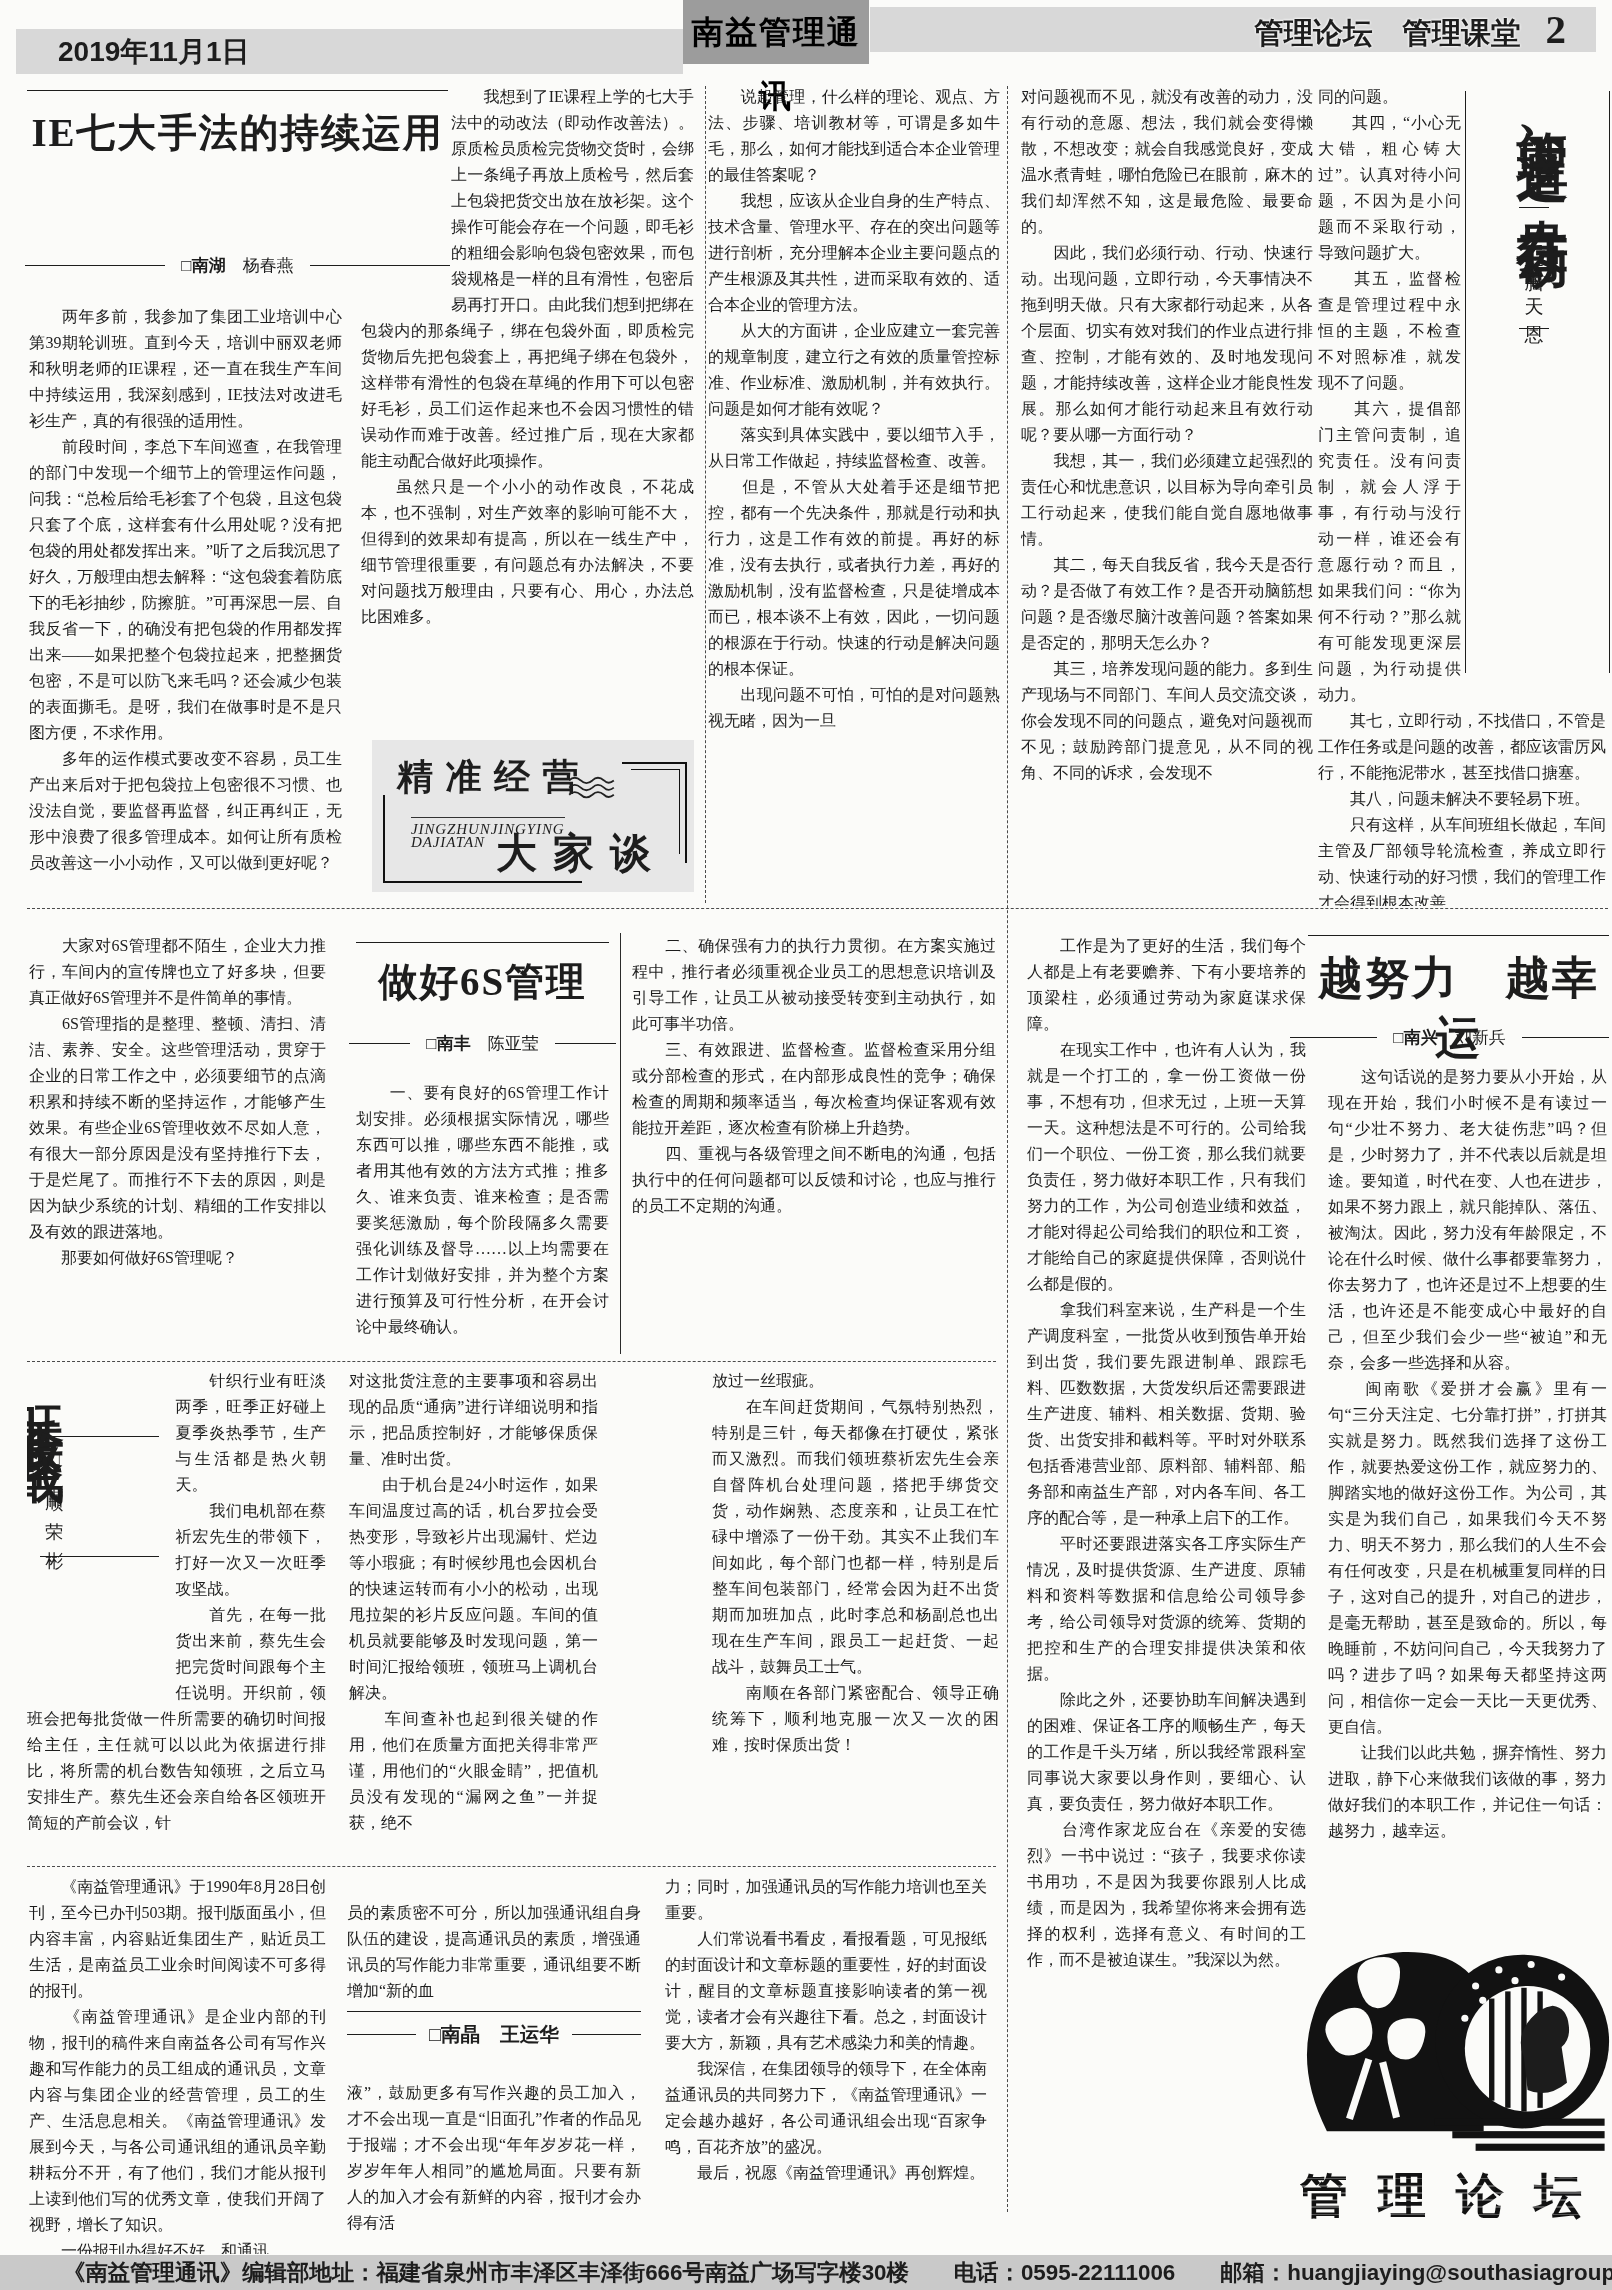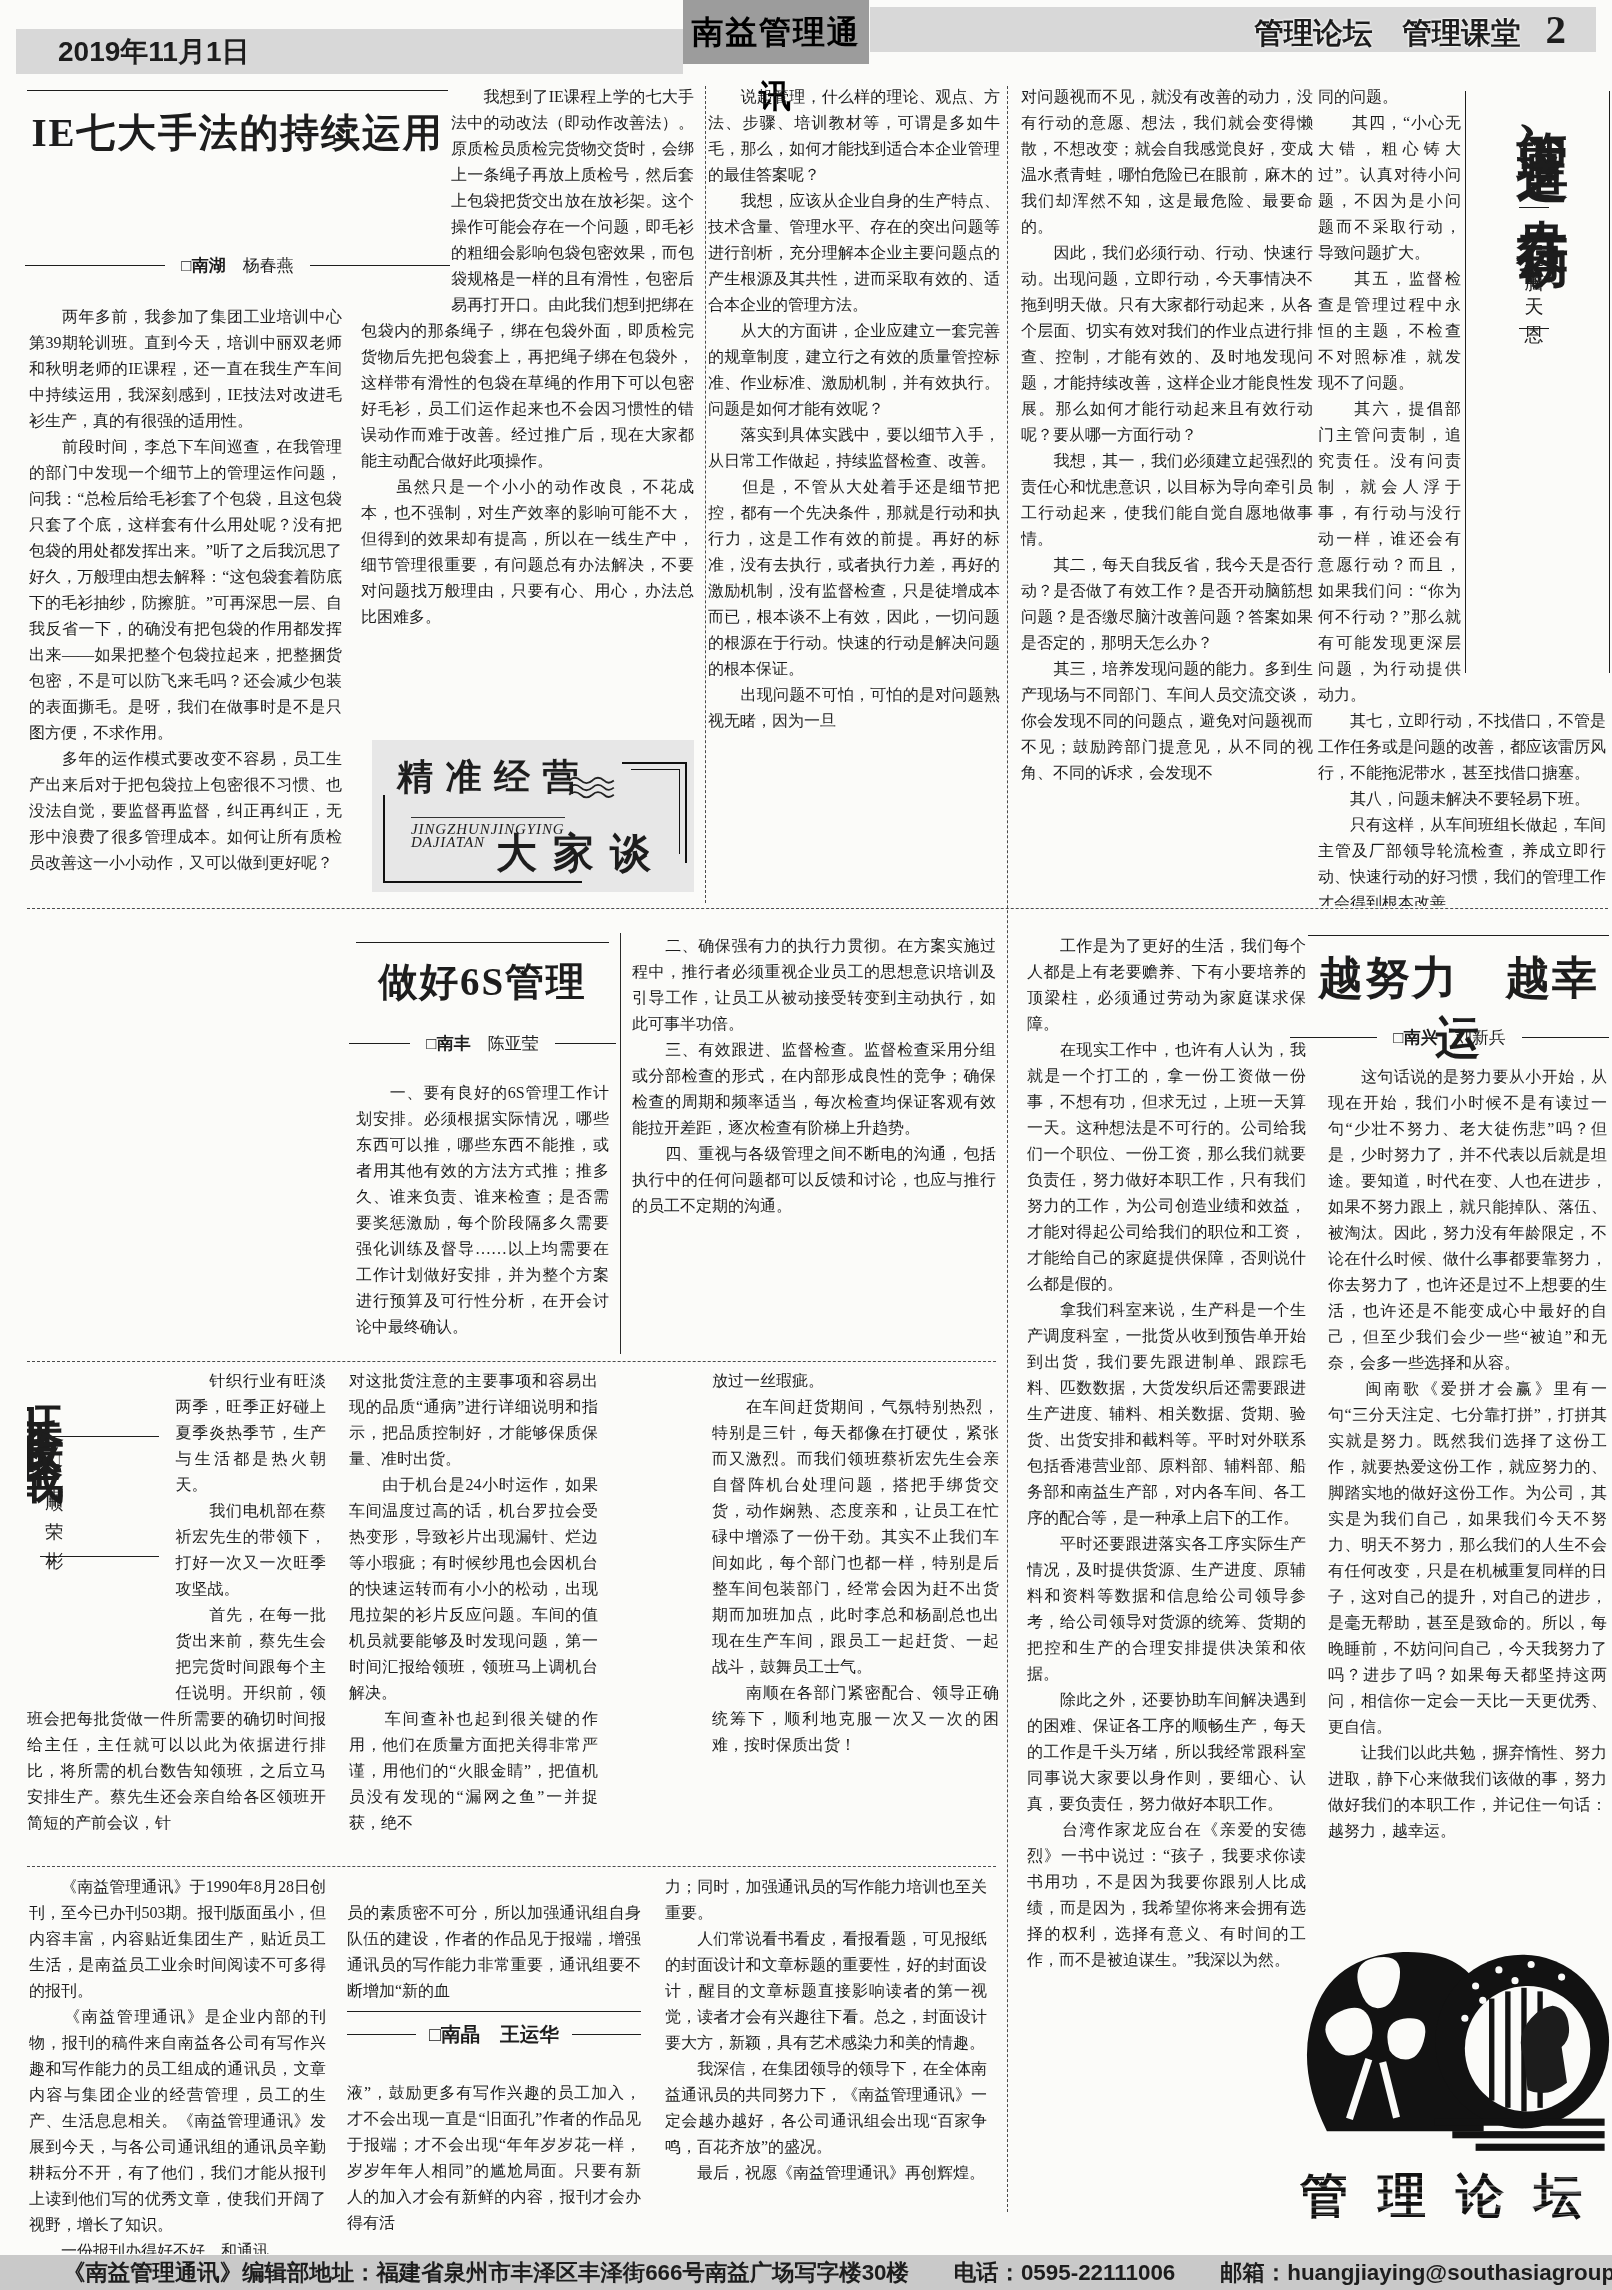--- a/index.html
+++ b/index.html
@@ -139,20 +139,23 @@
 
   <div class="dao">
     <div class="dao-title">管理之道、贵在行动</div>
     <div class="dao-author">□南益电脑　天　恩</div>
   </div>
 
   <div class="vdash" style="left:705px;top:86px;height:817px;"></div>
   <div class="vdash" style="left:1007px;top:86px;height:2126px;"></div>
   <div class="hdash" style="left:27px;top:908px;width:1581px;"></div>
 
+  <div class="col" style="left:29px;top:933px;width:297px;height:419px;">　　大家对6S管理都不陌生，企业大力推行，车间内的宣传牌也立了好多块，但要真正做好6S管理并不是件简单的事情。
+　　6S管理指的是整理、整顿、清扫、清洁、素养、安全。这些管理活动，贯穿于企业的日常工作之中，必须要细节的点滴积累和持续不断的坚持运作，才能够产生效果。有些企业6S管理收效不尽如人意，有很大一部分原因是没有坚持推行下去，于是烂尾了。而推行不下去的原因，则是因为缺少系统的计划、精细的工作安排以及有效的跟进落地。
+　　那要如何做好6S管理呢？</div>
   <div class="hrule" style="left:356px;top:942px;width:253px;"></div>
   <div class="headline" style="left:356px;top:955px;width:253px;font-size:39px;">做好6S管理</div>
   <div class="byline" style="left:349px;top:1032px;width:267px;">
     <span class="ln"></span>
     <span class="bt"><span>□南丰</span>　<span class="au">陈亚莹</span></span>
     <span class="ln"></span>
   </div>
   <div class="col" style="left:356px;top:1080px;width:253px;height:272px;">　　一、要有良好的6S管理工作计划安排。必须根据实际情况，哪些东西可以推，哪些东西不能推，或者用其他有效的方法方式推；推多久、谁来负责、谁来检查；是否需要奖惩激励，每个阶段隔多久需要强化训练及督导……以上均需要在工作计划做好安排，并为整个方案进行预算及可行性分析，在开会讨论中最终确认。</div>
   <div class="vsolid" style="left:620px;top:933px;height:421px;"></div>
   <div class="col" style="left:632px;top:933px;width:364px;height:421px;">　　二、确保强有力的执行力贯彻。在方案实施过程中，推行者必须重视企业员工的思想意识培训及引导工作，让员工从被动接受转变到主动执行，如此可事半功倍。
@@ -185,21 +188,21 @@
 　　车间查补也起到很关键的作用，他们在质量方面把关得非常严谨，用他们的“火眼金睛”，把值机员没有发现的“漏网之鱼”一并捉获，绝不</div>
   <div class="col" style="left:712px;top:1368px;width:287px;height:491px;">放过一丝瑕疵。
 　　在车间赶货期间，气氛特别热烈，特别是三针，每天都像在打硬仗，紧张而又激烈。而我们领班蔡祈宏先生会亲自督阵机台处理问题，搭把手绑货交货，动作娴熟、态度亲和，让员工在忙碌中增添了一份干劲。其实不止我们车间如此，每个部门也都一样，特别是后整车间包装部门，经常会因为赶不出货期而加班加点，此时李总和杨副总也出现在生产车间，跟员工一起赶货、一起战斗，鼓舞员工士气。
 　　南顺在各部门紧密配合、领导正确统筹下，顺利地克服一次又一次的困难，按时保质出货！</div>
   <div class="hdash" style="left:27px;top:1866px;width:969px;"></div>
 
   <div class="col" style="left:29px;top:1874px;width:297px;height:380px;">　　《南益管理通讯》于1990年8月28日创刊，至今已办刊503期。报刊版面虽小，但内容丰富，内容贴近集团生产，贴近员工生活，是南益员工业余时间阅读不可多得的报刊。
 　　《南益管理通讯》是企业内部的刊物，报刊的稿件来自南益各公司有写作兴趣和写作能力的员工组成的通讯员，文章内容与集团企业的经营管理，员工的生产、生活息息相关。《南益管理通讯》发展到今天，与各公司通讯组的通讯员辛勤耕耘分不开，有了他们，我们才能从报刊上读到他们写的优秀文章，使我们开阔了视野，增长了知识。
 　　一份报刊办得好不好，和通讯</div>
   <div class="col" style="left:347px;top:1874px;width:294px;height:383px;">
-    <span>员的素质密不可分，所以加强通讯组自身队伍的建设，作者的作品见于报端，增强通讯员的写作能力非常重要，通讯组要不断增加“新的血</span>
+    <span>员的素质密不可分，所以加强通讯组自身队伍的建设，提高通讯员的素质，增强通讯员的写作能力非常重要，通讯组要不断增加“新的血</span>
     <div class="inline-head">
       <div class="b">
         <span class="ln"></span>
         <span class="bt"><span>□南晶</span>　<span class="au">王运华</span></span>
         <span class="ln"></span>
       </div>
     </div>
     <span>液”，鼓励更多有写作兴趣的员工加入，才不会出现一直是“旧面孔”作者的作品见于报端；才不会出现“年年岁岁花一样，岁岁年年人相同”的尴尬局面。只要有新人的加入才会有新鲜的内容，报刊才会办得有活</span>
   </div>
   <div class="col" style="left:665px;top:1874px;width:322px;height:383px;">力；同时，加强通讯员的写作能力培训也至关重要。

